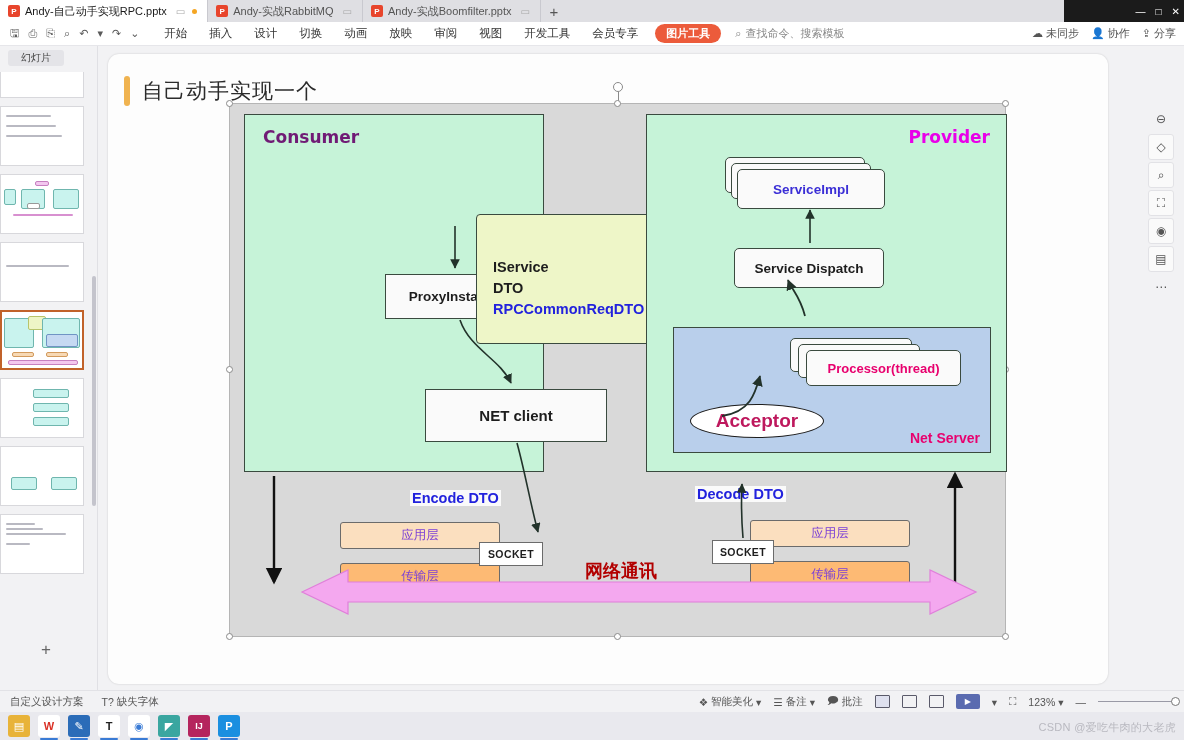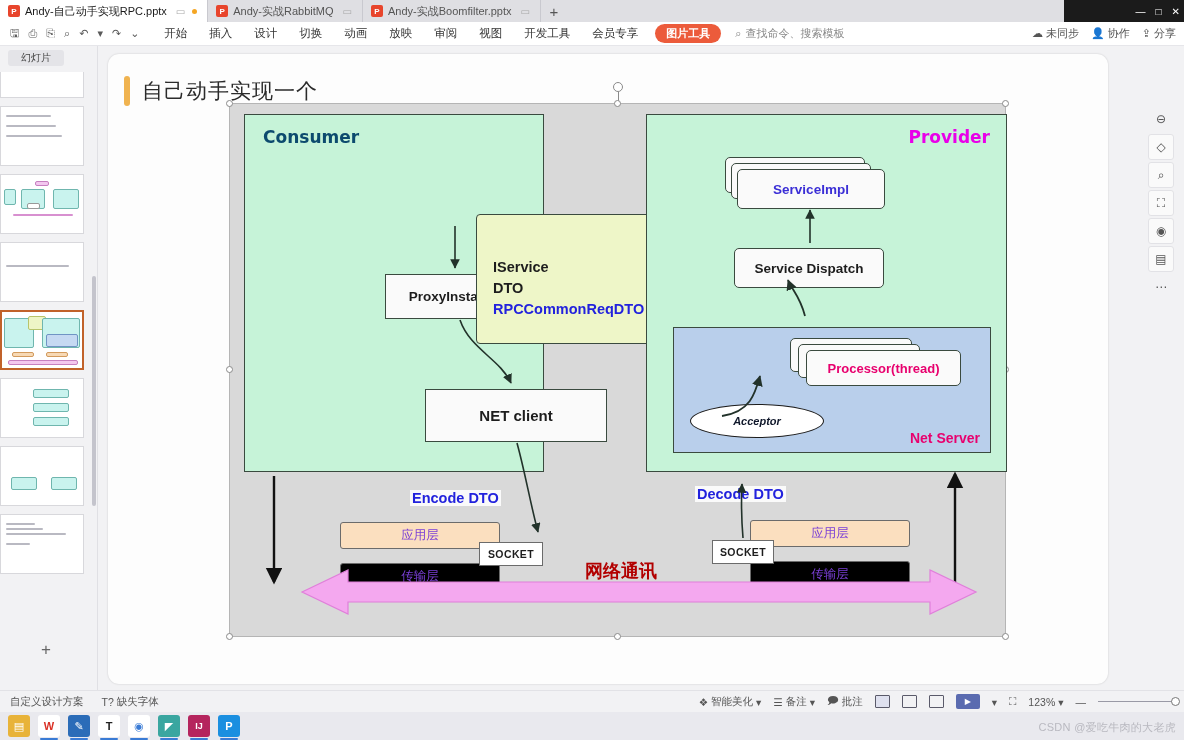--- a/index.html
+++ b/index.html
@@ -136,21 +136,21 @@
   }
   .rot-stem { position: absolute; left: 50%; top: -12px; width: 1px; height: 12px; background: #8a8a8a; }
 
   
   .consumer {
     position: absolute; left: 14px; top: 10px; width: 300px; height: 358px;
     background: #c6f3d8; border: 1.5px solid #3a4a3f;
   }
   .lbl-consumer {
     position: absolute; left: 18px; top: 12px; font-size: 17px; font-weight: bold;
-    color: #0c4a6e; font-family: "DejaVu Sans", sans-serif;
+    color: #701a75; font-family: "DejaVu Sans", sans-serif;
   }
   .provider {
     position: absolute; left: 416px; top: 10px; width: 361px; height: 358px;
     background: #c6f3d8; border: 1.5px solid #3a4a3f;
   }
   .lbl-provider {
     position: absolute; right: 16px; top: 12px; font-size: 17px; font-weight: bold;
     color: #e900e9; font-family: "DejaVu Sans", sans-serif;
   }
   .api-box {
@@ -180,29 +180,29 @@
   .net-server {
     position: absolute; left: 26px; top: 212px; width: 318px; height: 126px;
     background: #b9cfeb; border: 1.5px solid #3a4a3f;
   }
   .lbl-netserver {
     position: absolute; right: 10px; bottom: 6px; font-size: 14px; font-weight: bold; color: #e8006e;
   }
   .ellipse {
     position: absolute; background: #fff; border: 1.5px solid #1d1d1d;
     border-radius: 50%; display: flex; align-items: center; justify-content: center;
-    font-size: 11px; font-weight: bold; color: #0f172a; font-style: italic;
+    font-size: 19px; font-weight: bold; color: #be185d;
   }
   .layerbox {
     position: absolute; border: 1.2px solid #6b6b6b; border-radius: 3px;
     display: flex; align-items: center; justify-content: center;
     font-size: 12.5px; color: #7a3fd6;
   }
   .layerbox.app { background: #fbdfbf; }
-  .layerbox.tr  { background: #000000; text-align: right; }
+  .layerbox.tr  { background: #fdba74; text-align: right; }
   .socket {
     position: absolute; background: #fff; border: 1.2px solid #6b6b6b;
     display: flex; align-items: center; justify-content: center;
     font-size: 10.5px; font-weight: bold; color: #1d1d1d; letter-spacing: .4px;
   }
   .enc-lbl {
     position: absolute; font-size: 14.5px; font-weight: bold; color: #2222dd;
     background: #fafafa; padding: 0 2px;
   }
   .net-cn {

